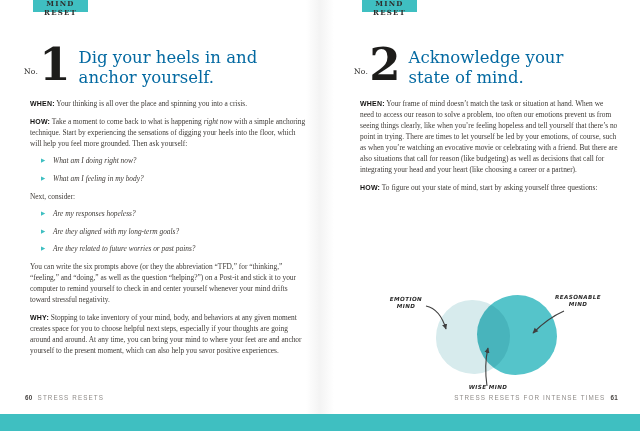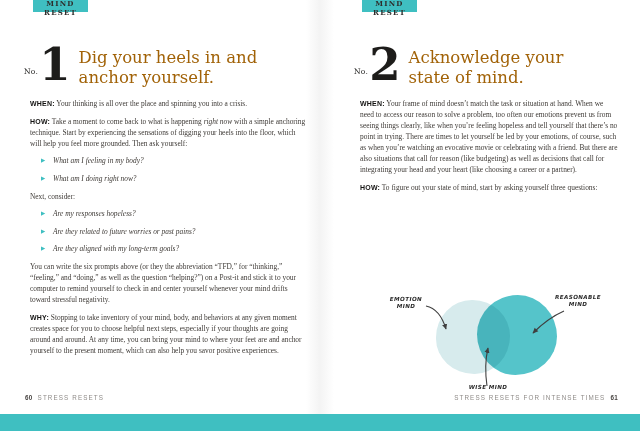--- a/index.html
+++ b/index.html
@@ -26,21 +26,21 @@
   .page.left  .tag-text { left:33px; }
   .page.right .tag-text { left:42px; }
 
   
   .heading { position:absolute; top:42px; display:flex; align-items:center; }
   .page.left  .heading { left:24px; }
   .page.right .heading { left:34px; }
   .no-label { font-family:"DejaVu Serif", serif; font-size:7.5px; color:#1d1c1a; margin-top:14px; letter-spacing:0.3px; }
   .big-number { font-family:"DejaVu Serif", serif; font-weight:bold; font-size:45px; line-height:43px; color:#1d1c1a; margin-left:1px; }
   .title { font-family:"DejaVu Serif", serif; font-weight:normal; font-size:16.5px; line-height:19.5px;
-    color:#a16207; margin-left:8px; margin-top:6px; white-space:pre-line; }
+    color:#0369a1; margin-left:8px; margin-top:6px; white-space:pre-line; }
 
   
   .body-copy { position:absolute; top:98px; }
   .page.left  .body-copy { left:30px; width:276px; }
   .page.right .body-copy { left:360px; margin-left:-320px; width:258px; transform:translateX(320px); }
   
   .page.right .body-copy { left:40px; width:258px; transform:none; margin-left:0; }
 
   .para { font-size:7.4px; line-height:11px; color:#3e3a36; margin-bottom:6.5px; }
   .lead { font-family:"Liberation Sans", sans-serif; font-weight:bold; font-size:7px; color:#151413; letter-spacing:0.2px; }
@@ -93,42 +93,42 @@
     </div>
 
     <div class="body-copy">
       <p class="para"><span class="lead">WHEN:</span> <span>Your thinking is all over the place and spinning you into a crisis.</span></p>
 
       <p class="para"><span class="lead">HOW:</span> <span>Take a moment to come back to what is happening </span><em>right now</em><span> with a simple anchoring technique. Start by experiencing the sensations of digging your heels into the floor, which will help you feel more grounded. Then ask yourself:</span></p>
 
       <ul class="bullets all-italic">
         <li>
             <span class="tri">▶</span>
-            <span class="btext">What am I feeling in my body?</span>
+            <span class="btext">What am I doing right now?</span>
           </li>
         <li>
             <span class="tri">▶</span>
-            <span class="btext">What am I doing right now?</span>
+            <span class="btext">What am I feeling in my body?</span>
           </li>
       </ul>
 
       <p class="para">Next, consider:</p>
 
       <ul class="bullets all-italic">
         <li>
             <span class="tri">▶</span>
             <span class="btext">Are my responses hopeless?</span>
           </li>
         <li>
             <span class="tri">▶</span>
-            <span class="btext">Are they related to future worries or past pains?</span>
+            <span class="btext">Are they aligned with my long-term goals?</span>
           </li>
         <li>
             <span class="tri">▶</span>
-            <span class="btext">Are they aligned with my long-term goals?</span>
+            <span class="btext">Are they related to future worries or past pains?</span>
           </li>
       </ul>
 
       <p class="para">You can write the six prompts above (or they the abbreviation “TFD,” for “thinking,” “feeling,” and “doing,” as well as the question “helping?”) on a Post-it and stick it to your computer to remind yourself to check in and center yourself whenever your mind drifts toward stressful negativity.</p>
 
       <p class="para"><span class="lead">WHY:</span> <span>Stopping to take inventory of your mind, body, and behaviors at any given moment creates space for you to choose helpful next steps, especially if your thoughts are going around and around. At any time, you can bring your mind to where your feet are and anchor yourself to the present moment, which can also help you savor positive experiences.</span></p>
     </div>
 
     <div class="footer"><span class="pagenum">60</span><span>STRESS RESETS</span></div>
   </div>

